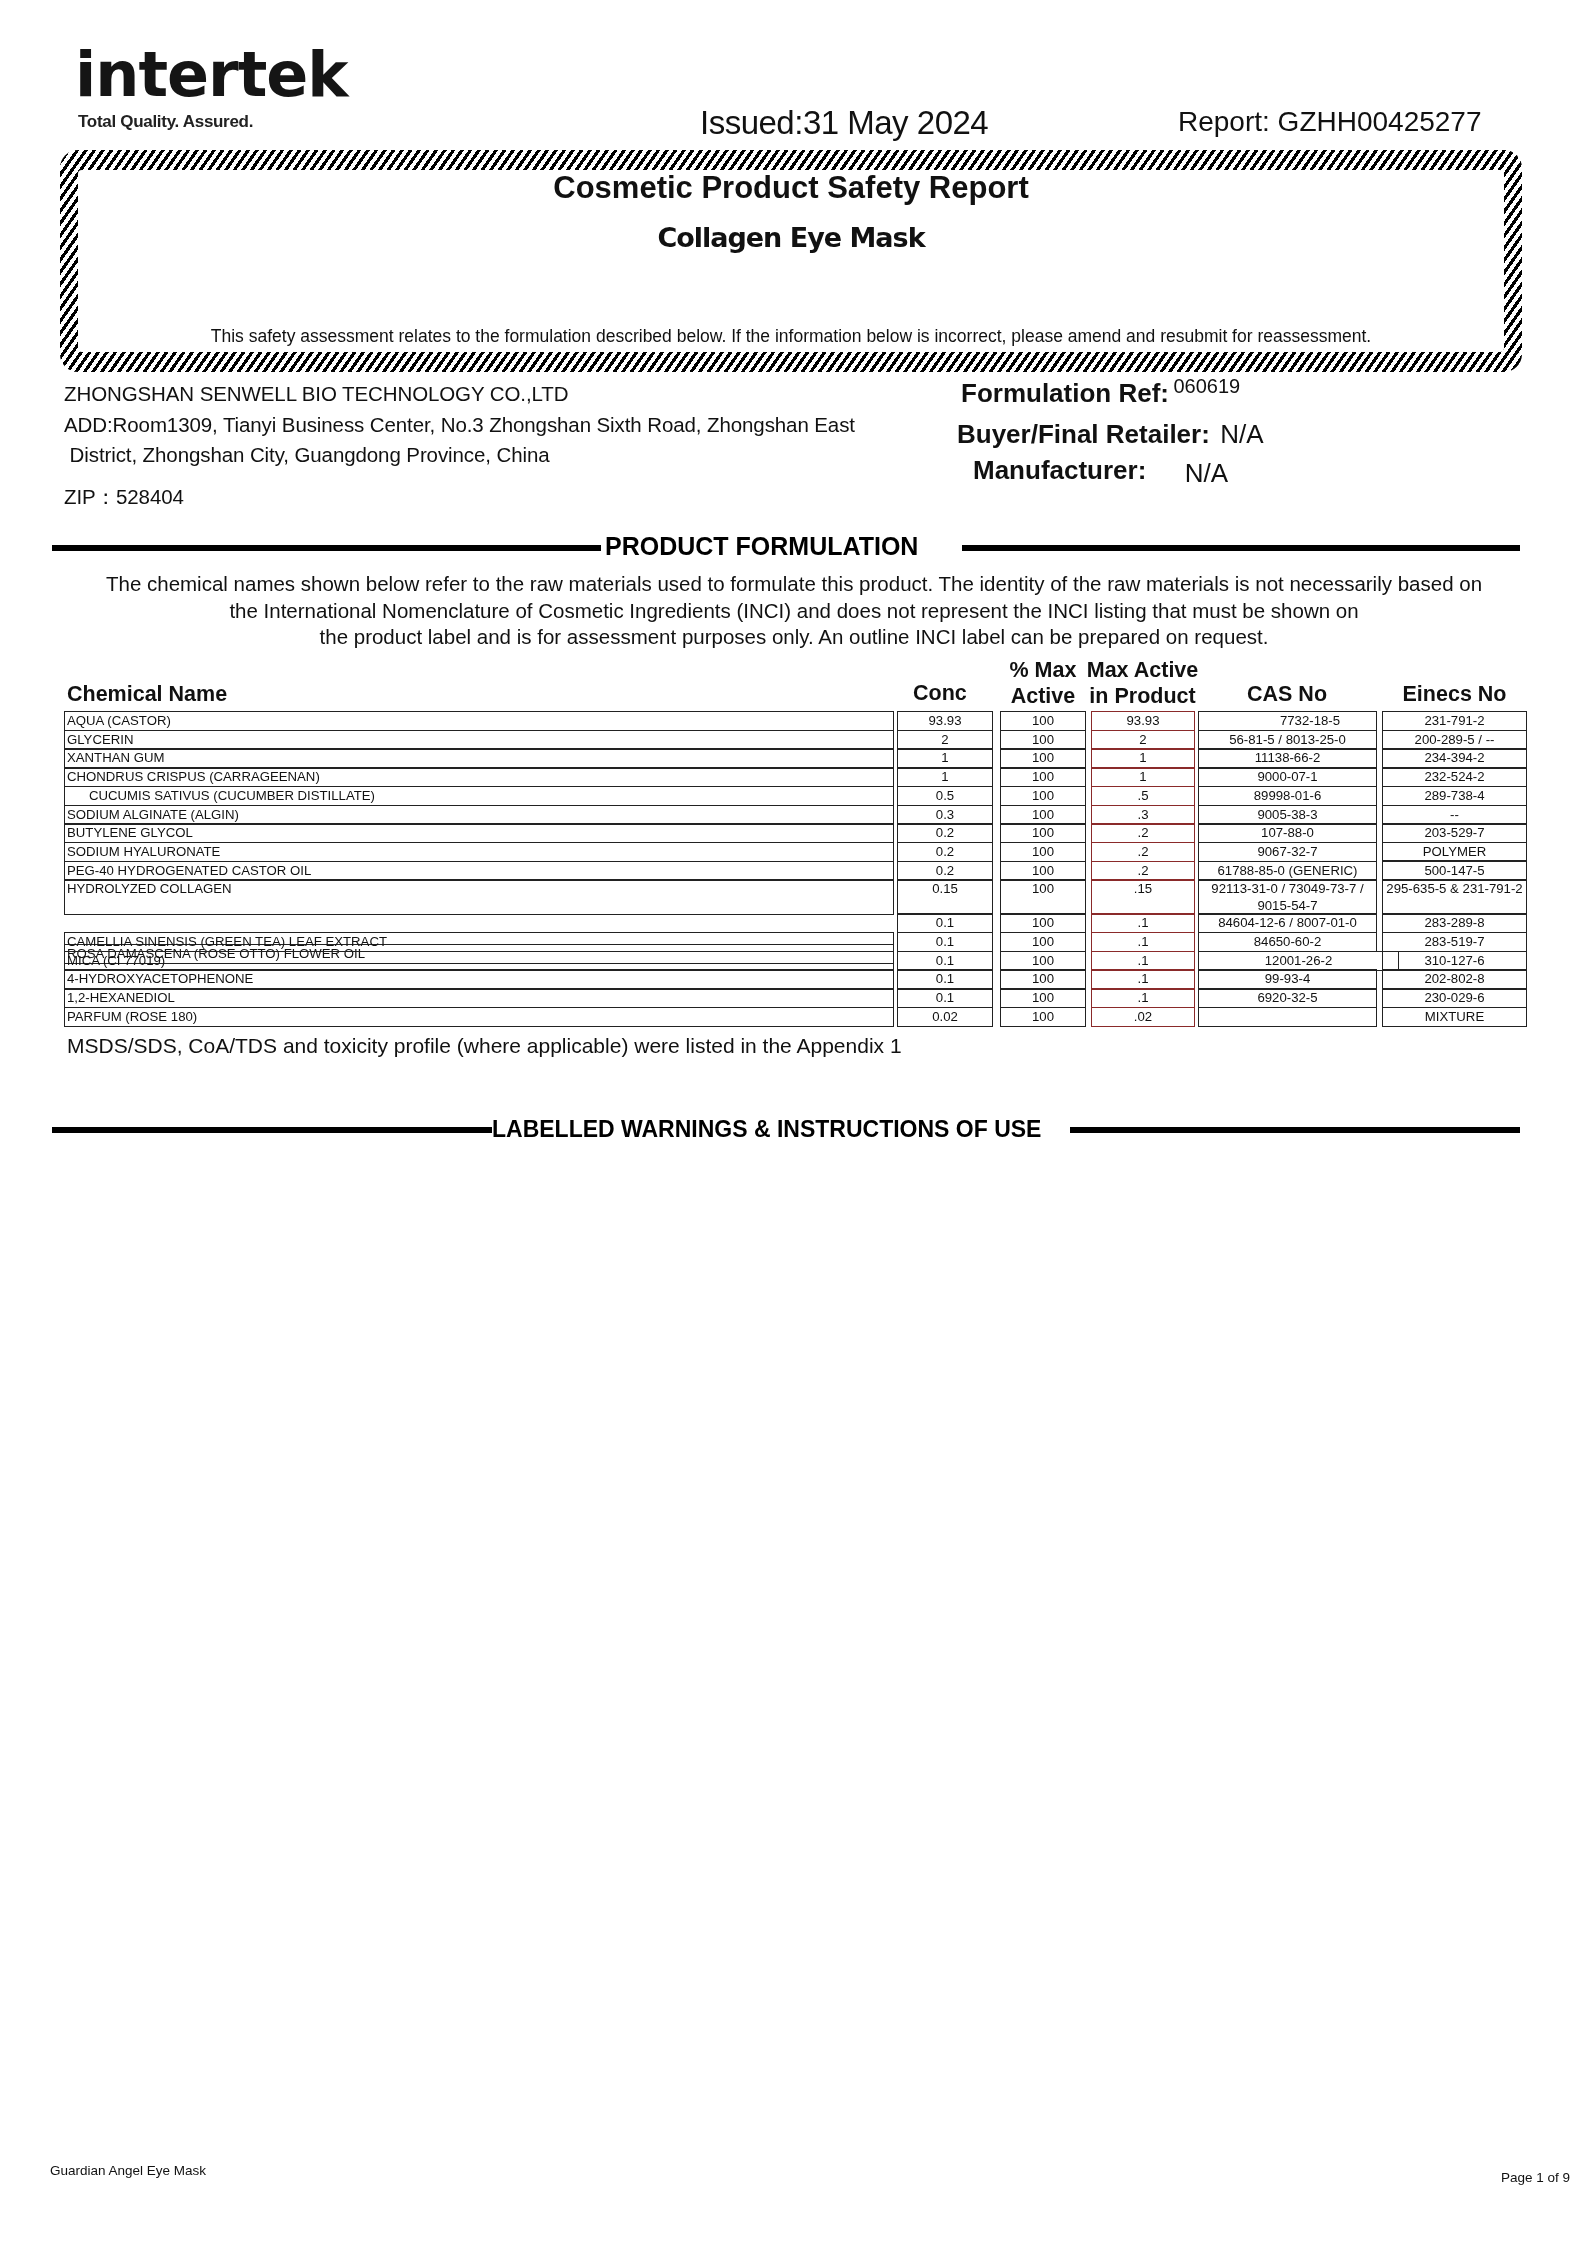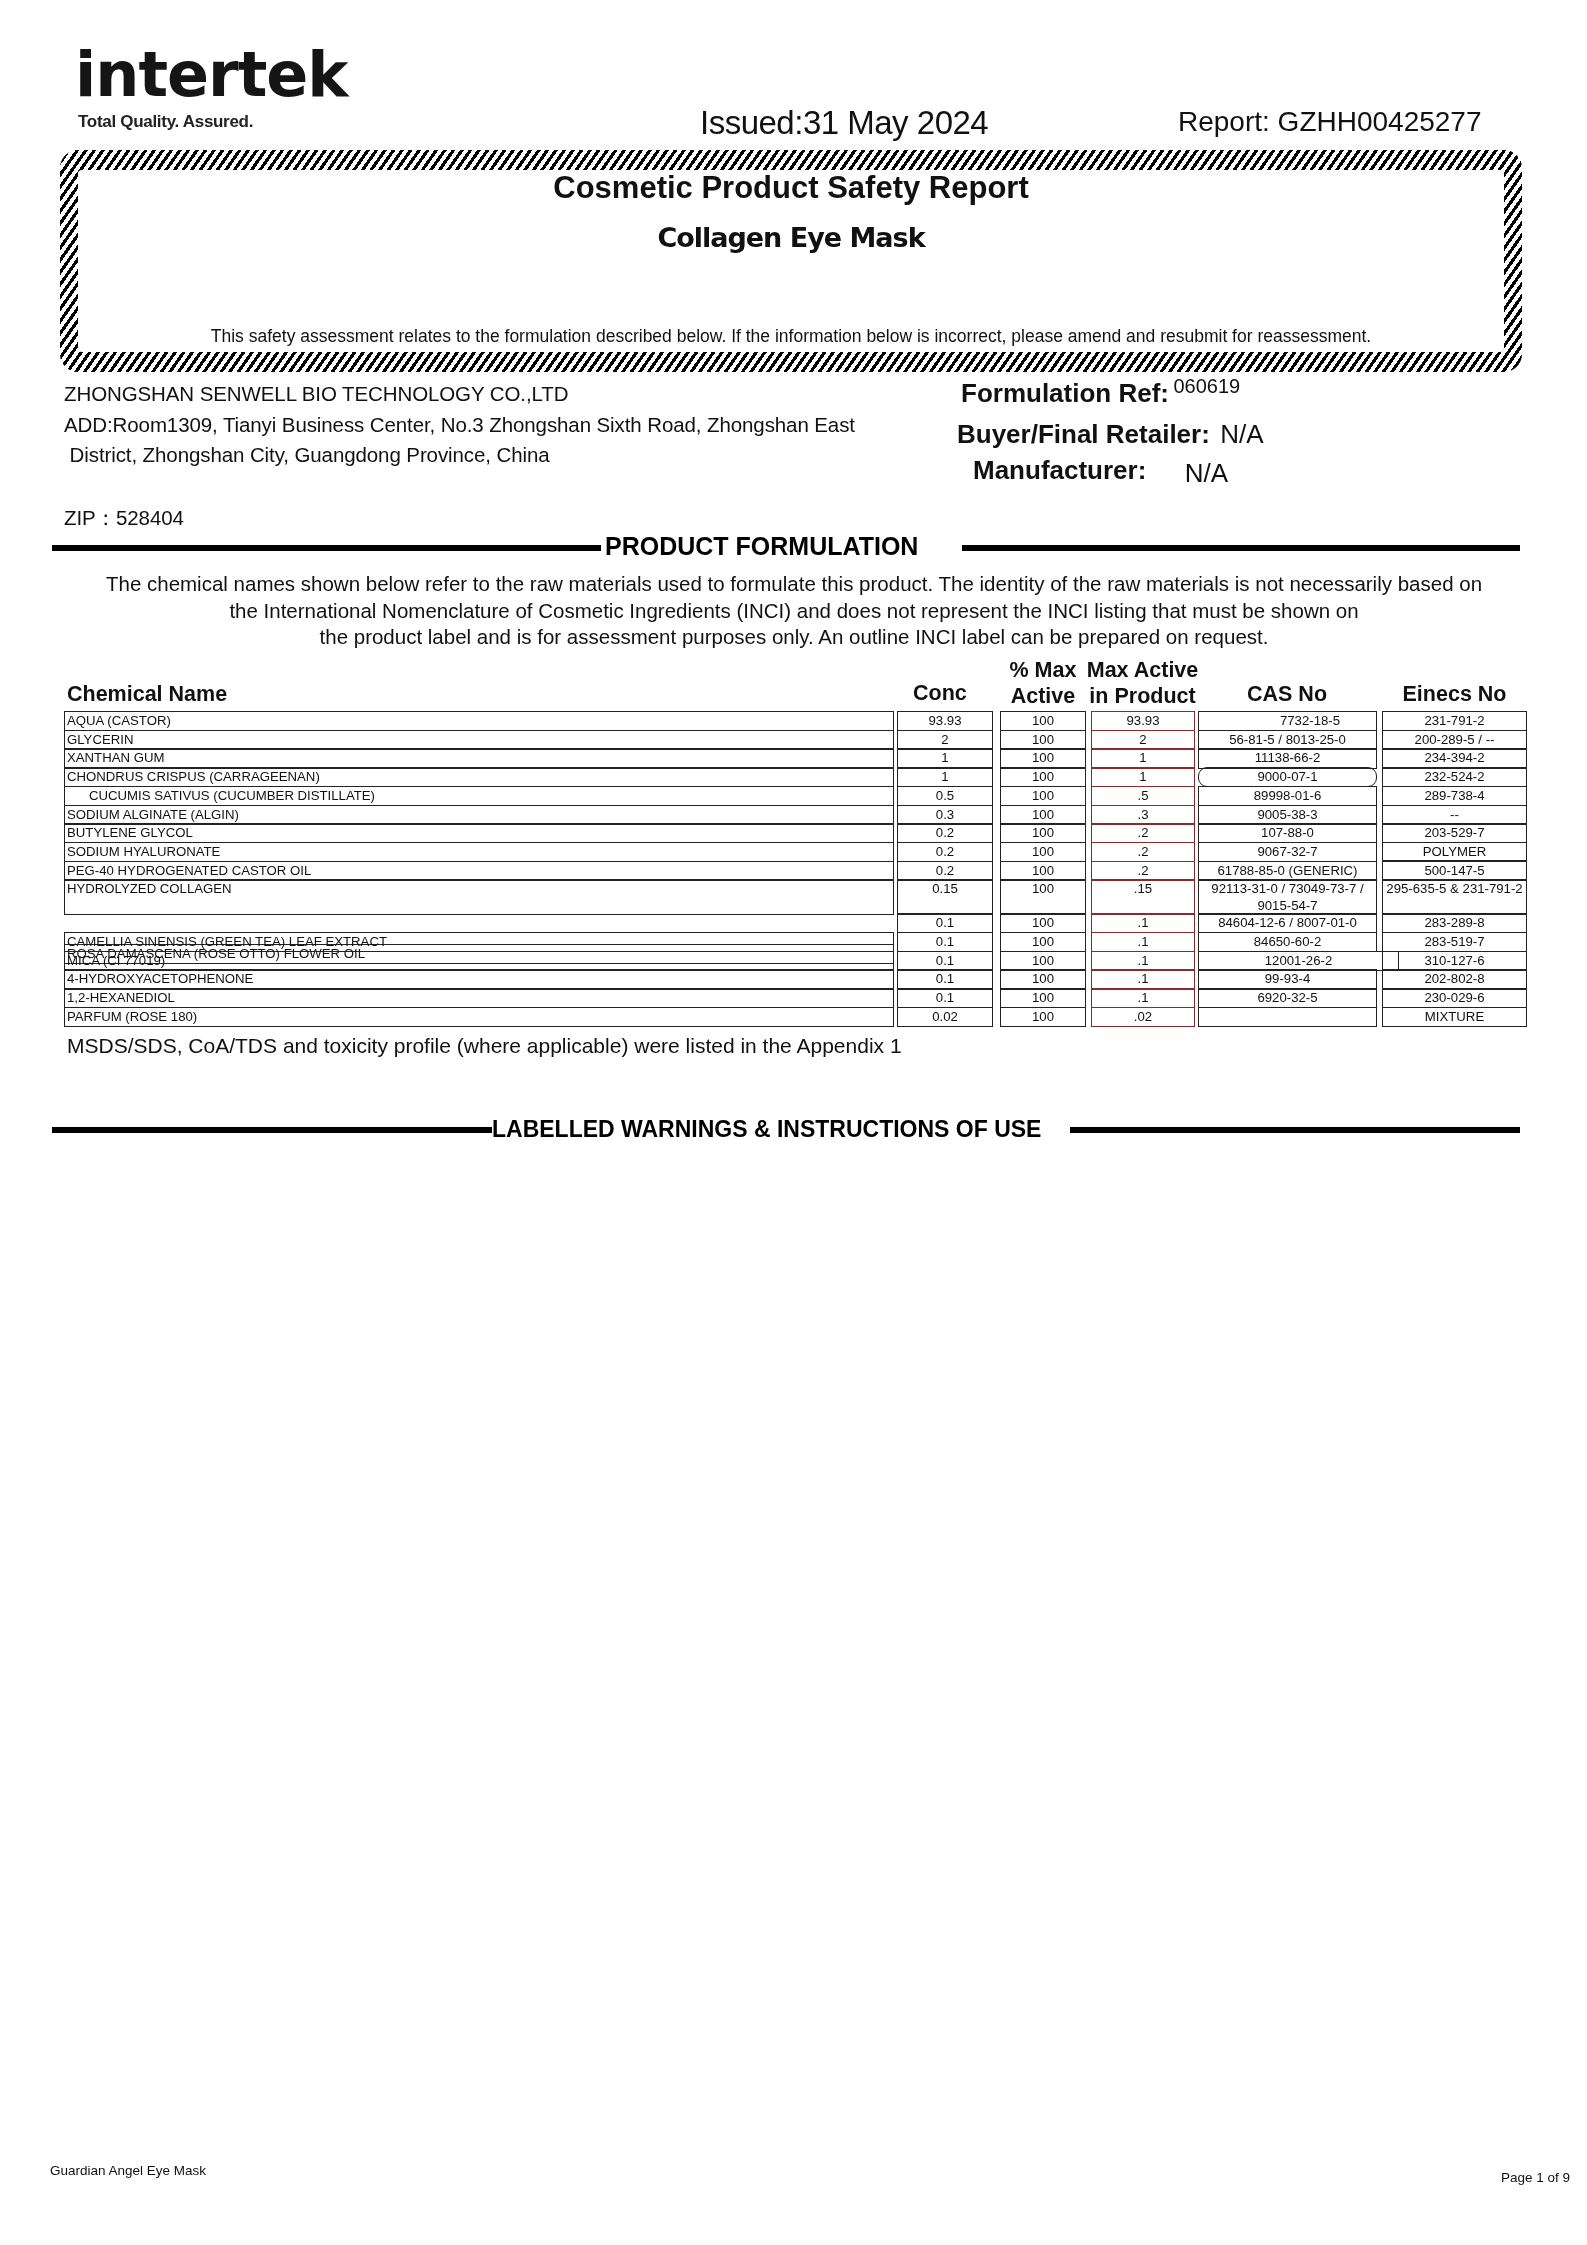--- a/index.html
+++ b/index.html
@@ -58,21 +58,21 @@
   <div class="hatch-inner">
     <div class="abs doc-title" style="left:0; top:0px;">Cosmetic Product Safety Report</div>
     <div class="abs product-name" style="left:0; top:52px;">Collagen Eye Mask</div>
     <div class="abs assess-note" style="left:0; top:156px;">This safety assessment relates to the formulation described below.  If the information below is incorrect, please amend and resubmit for reassessment.</div>
   </div>
 </div>
 
 <div class="abs info-text" style="left:64px; top:382px;">ZHONGSHAN SENWELL BIO TECHNOLOGY CO.,LTD</div>
 <div class="abs info-text" style="left:64px; top:413px; white-space:nowrap;">ADD:Room1309, Tianyi Business Center, No.3 Zhongshan Sixth Road, Zhongshan East</div>
 <div class="abs info-text" style="left:64px; top:443px; white-space:pre;"> District, Zhongshan City, Guangdong Province, China</div>
-<div class="abs info-text" style="left:64px; top:504px;">ZIP：528404</div>
+<div class="abs info-text" style="left:64px; top:483px;">ZIP：528404</div>
 
 <div class="abs" style="left:961px; top:378px; white-space:nowrap;">
   <span class="label-bold">Formulation Ref:</span>
   <span style="font-size:20px; position:relative; top:-9px;">060619</span>
 </div>
 <div class="abs" style="left:957px; top:419px; white-space:nowrap;">
   <span class="label-bold">Buyer/Final Retailer:</span>
   <span class="val-26" style="margin-left:6px;">N/A</span>
 </div>
 <div class="abs" style="left:973px; top:455px; white-space:nowrap;">
@@ -117,21 +117,21 @@
     <div class="tcell name" style="left: 64px; top: 748.4px; width: 830px; height: 20.2px;">XANTHAN GUM</div>
     <div class="tcell center" style="left: 897px; top: 748.4px; width: 96px; height: 20.2px;">1</div>
     <div class="tcell center" style="left: 1000px; top: 748.4px; width: 86px; height: 20.2px;">100</div>
     <div class="tcell center red" style="left: 1091px; top: 748.4px; width: 104px; height: 20.2px;">1</div>
     <div class="tcell center" style="left: 1198px; top: 748.4px; width: 179px; height: 20.2px;">11138-66-2</div>
     <div class="tcell center" style="left: 1382px; top: 748.4px; width: 145px; height: 20.2px;">234-394-2</div>
     <div class="tcell name" style="left: 64px; top: 767.1px; width: 830px; height: 20.2px;">CHONDRUS CRISPUS (CARRAGEENAN)</div>
     <div class="tcell center" style="left: 897px; top: 767.1px; width: 96px; height: 20.2px;">1</div>
     <div class="tcell center" style="left: 1000px; top: 767.1px; width: 86px; height: 20.2px;">100</div>
     <div class="tcell center red" style="left: 1091px; top: 767.1px; width: 104px; height: 20.2px;">1</div>
-    <div class="tcell center" style="left: 1198px; top: 767.1px; width: 179px; height: 20.2px; border-radius: 9px;">9000-07-1</div>
+    <div class="tcell center" style="left: 1198px; top: 767.1px; width: 179px; height: 20.2px;">9000-07-1</div>
     <div class="tcell center" style="left: 1382px; top: 767.1px; width: 145px; height: 20.2px;">232-524-2</div>
     <div class="tcell name" style="left: 64px; top: 785.8px; width: 830px; height: 20.2px; padding-left: 24px;">CUCUMIS SATIVUS (CUCUMBER DISTILLATE)</div>
     <div class="tcell center" style="left: 897px; top: 785.8px; width: 96px; height: 20.2px;">0.5</div>
     <div class="tcell center" style="left: 1000px; top: 785.8px; width: 86px; height: 20.2px;">100</div>
     <div class="tcell center red" style="left: 1091px; top: 785.8px; width: 104px; height: 20.2px;">.5</div>
     <div class="tcell center" style="left: 1198px; top: 785.8px; width: 179px; height: 20.2px;">89998-01-6</div>
     <div class="tcell center" style="left: 1382px; top: 785.8px; width: 145px; height: 20.2px;">289-738-4</div>
     <div class="tcell name" style="left: 64px; top: 804.5px; width: 830px; height: 20.2px;">SODIUM ALGINATE (ALGIN)</div>
     <div class="tcell center" style="left: 897px; top: 804.5px; width: 96px; height: 20.2px;">0.3</div>
     <div class="tcell center" style="left: 1000px; top: 804.5px; width: 86px; height: 20.2px;">100</div>

